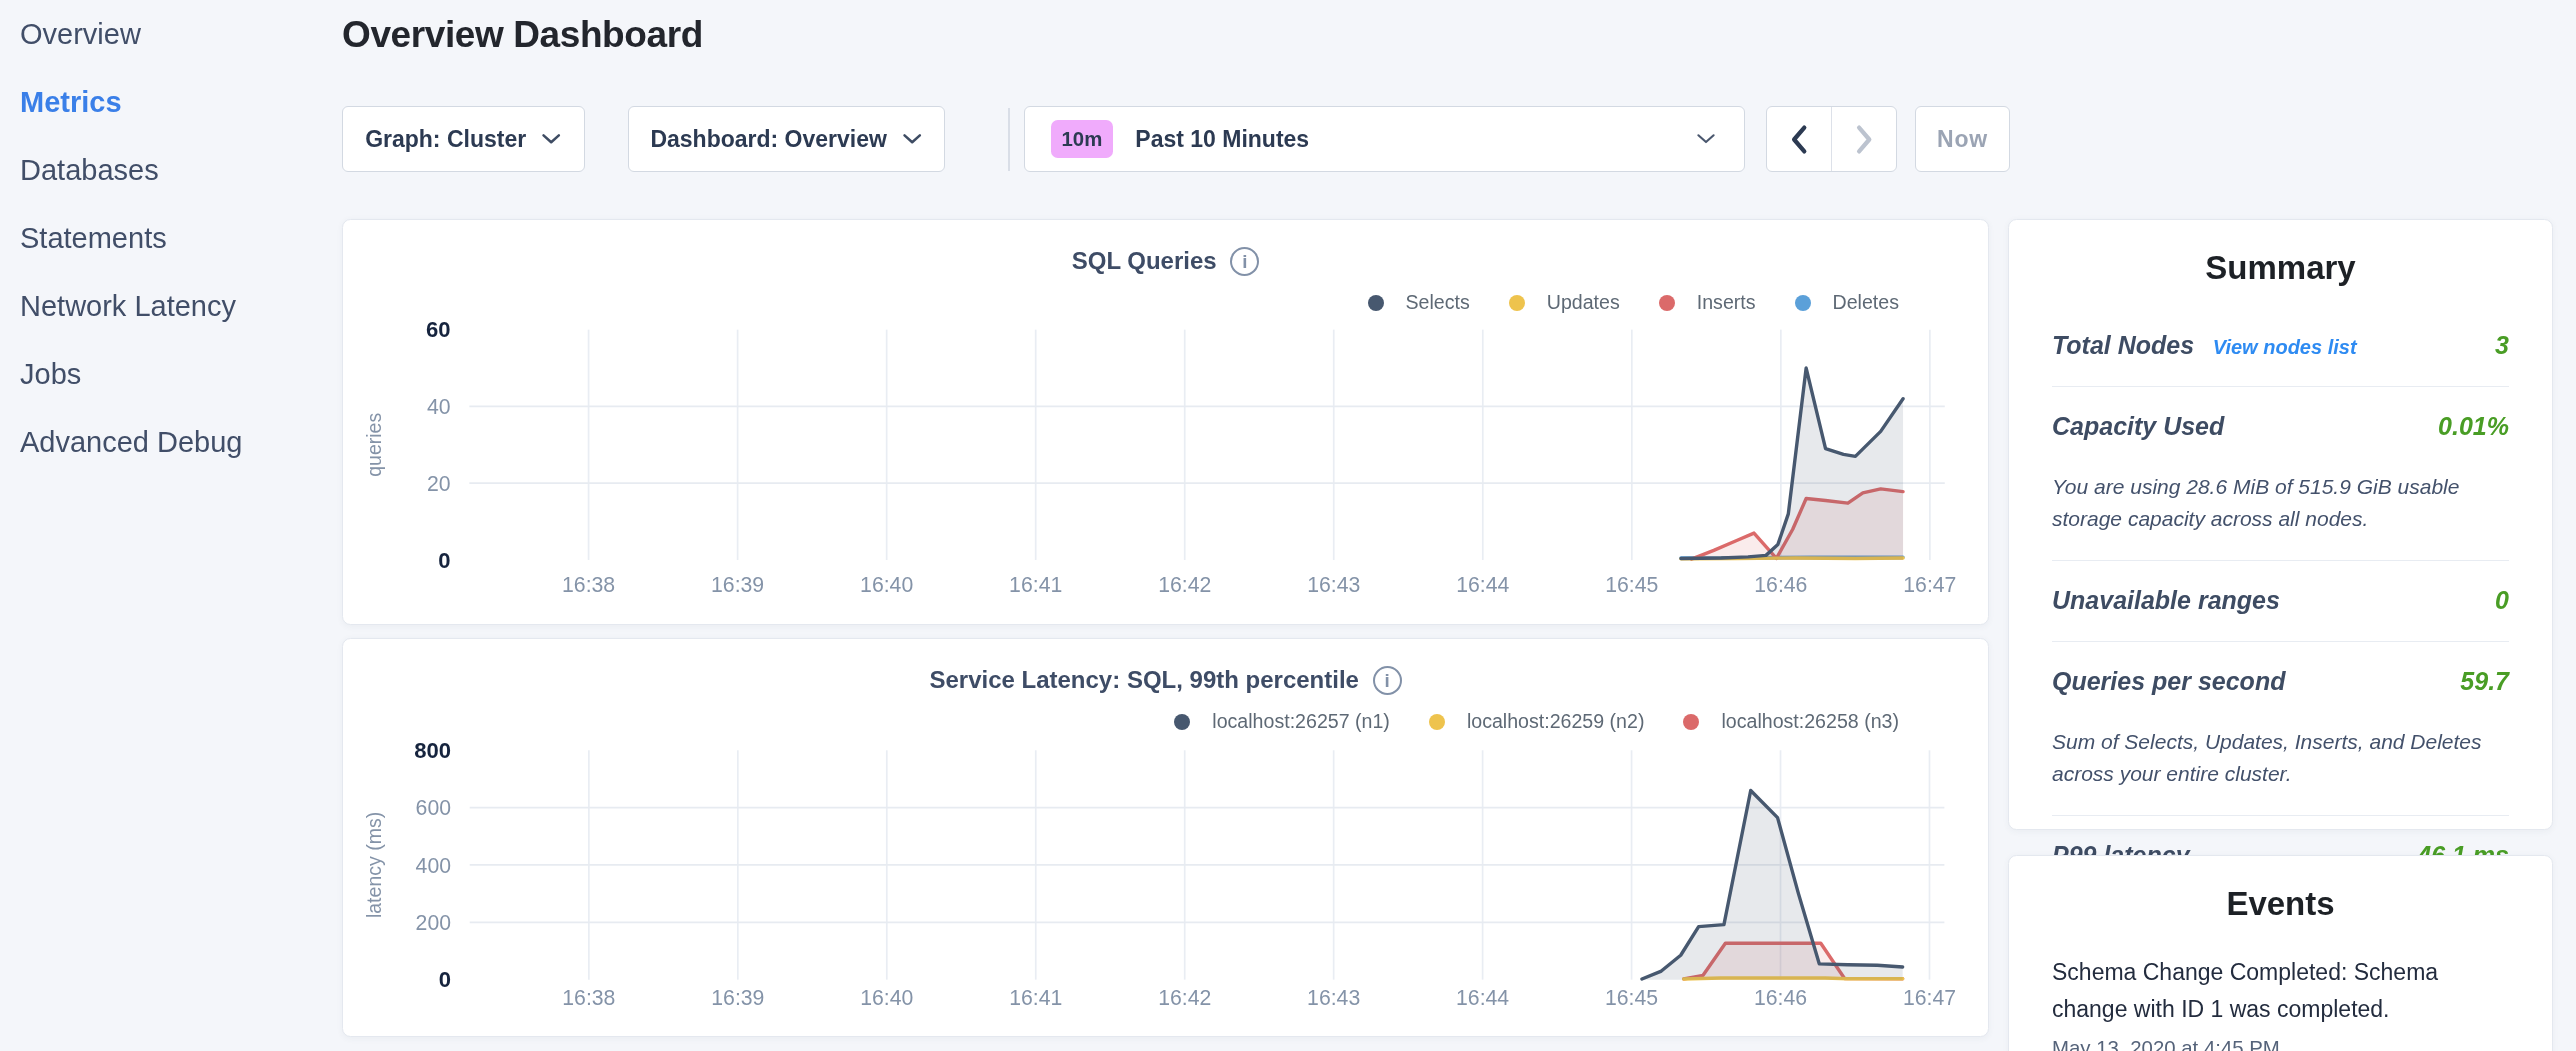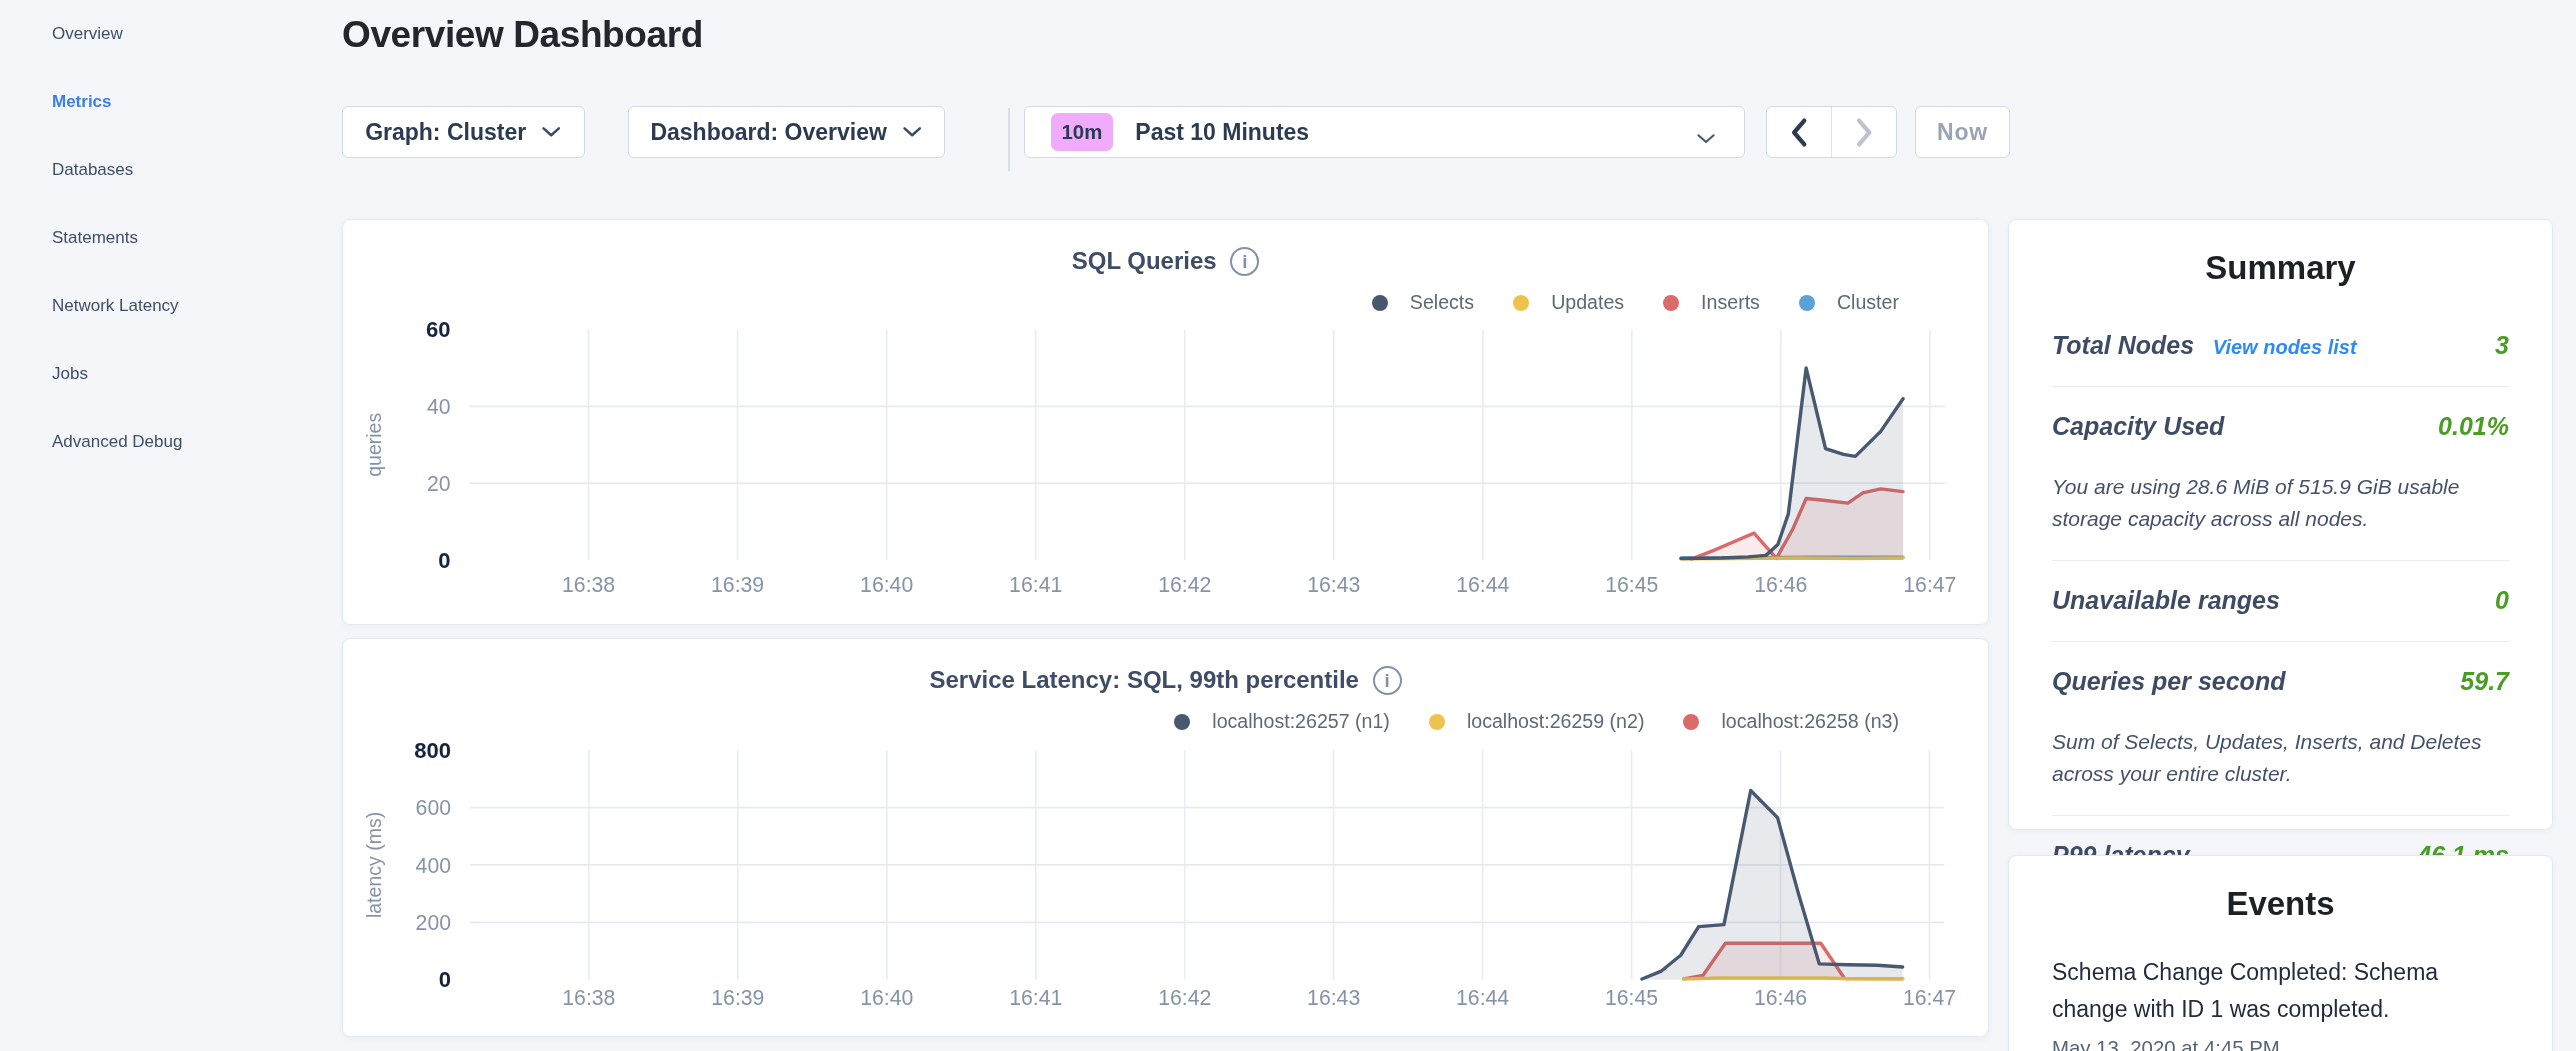--- a/index.html
+++ b/index.html
@@ -8,31 +8,31 @@
     font-family:"Liberation Sans", sans-serif;
     background:#f4f6fa;
     color:#2c3a52;
     overflow:hidden;
     position:relative;
   }
   
   .sidebar { position:absolute; left:0; top:0; width:342px; padding-top:0; }
   .nav-item {
     height:68px; display:flex; align-items:center;
-    padding-left:20px; font-size:17px; color:#414e68; cursor:pointer;margin-left:32px;
+    padding-left:20px; font-size:29px; color:#414e68; cursor:pointer;
   }
   .nav-item.active { color:#3a7fe8; font-weight:700; }
   
   .page-title {
     position:absolute; left:342px; top:13.6px;
     font-size:37px; font-weight:700; color:#23262d; letter-spacing:-0.4px;
   }
   
   .ctl {
-    position:absolute; top:106px; height:52px; background:#fff;
+    position:absolute; top:106px; height:66px; background:#fff;
     border:1.7px solid #d3d9e2; border-radius:6px;
     display:flex; align-items:center; justify-content:center; gap:15.3px;
     font-size:23px; font-weight:700; color:#2c3a52; cursor:pointer;
   }
   #graph-btn { left:342px; width:243px; }
   #dashboard-btn { left:628px; width:317px; }
   .vdivider { position:absolute; left:1008px; top:108px; width:1.7px; height:63px; background:#d9dee7; }
   #time-select { left:1024px; width:721px; justify-content:flex-start; padding:0 25.5px; gap:22px; }
   .badge { background:#f0abfc; border-radius:6.8px; padding:7.7px 11px; font-size:20.4px; font-weight:700; color:#2c3a52; }
   .select-caret { position:absolute; right:27px; top:24px; }
@@ -146,21 +146,21 @@
     <span class="legend-item">
       <span class="legend-dot" style="background: rgb(238, 195, 77);"></span>
       <span>Updates</span>
     </span>
     <span class="legend-item">
       <span class="legend-dot" style="background: rgb(219, 106, 106);"></span>
       <span>Inserts</span>
     </span>
     <span class="legend-item">
       <span class="legend-dot" style="background: rgb(91, 160, 217);"></span>
-      <span>Cluster</span>
+      <span>Deletes</span>
     </span>
   </div>
   <svg class="chart" width="1644" height="402" viewBox="0 0 1933 473">
       <line x1="288.28282828282784" y1="129" x2="288.28282828282784" y2="400" stroke="#e9edf3" stroke-width="2"></line>
       <text x="288.28282828282784" y="438" text-anchor="middle" fill="#8493a8" font-size="25" font-family="Liberation Sans, sans-serif">16:38</text>
       <line x1="463.63636363636317" y1="129" x2="463.63636363636317" y2="400" stroke="#e9edf3" stroke-width="2"></line>
       <text x="463.63636363636317" y="438" text-anchor="middle" fill="#8493a8" font-size="25" font-family="Liberation Sans, sans-serif">16:39</text>
       <line x1="638.9898989898985" y1="129" x2="638.9898989898985" y2="400" stroke="#e9edf3" stroke-width="2"></line>
       <text x="638.9898989898985" y="438" text-anchor="middle" fill="#8493a8" font-size="25" font-family="Liberation Sans, sans-serif">16:40</text>
       <line x1="814.343434343434" y1="129" x2="814.343434343434" y2="400" stroke="#e9edf3" stroke-width="2"></line>

